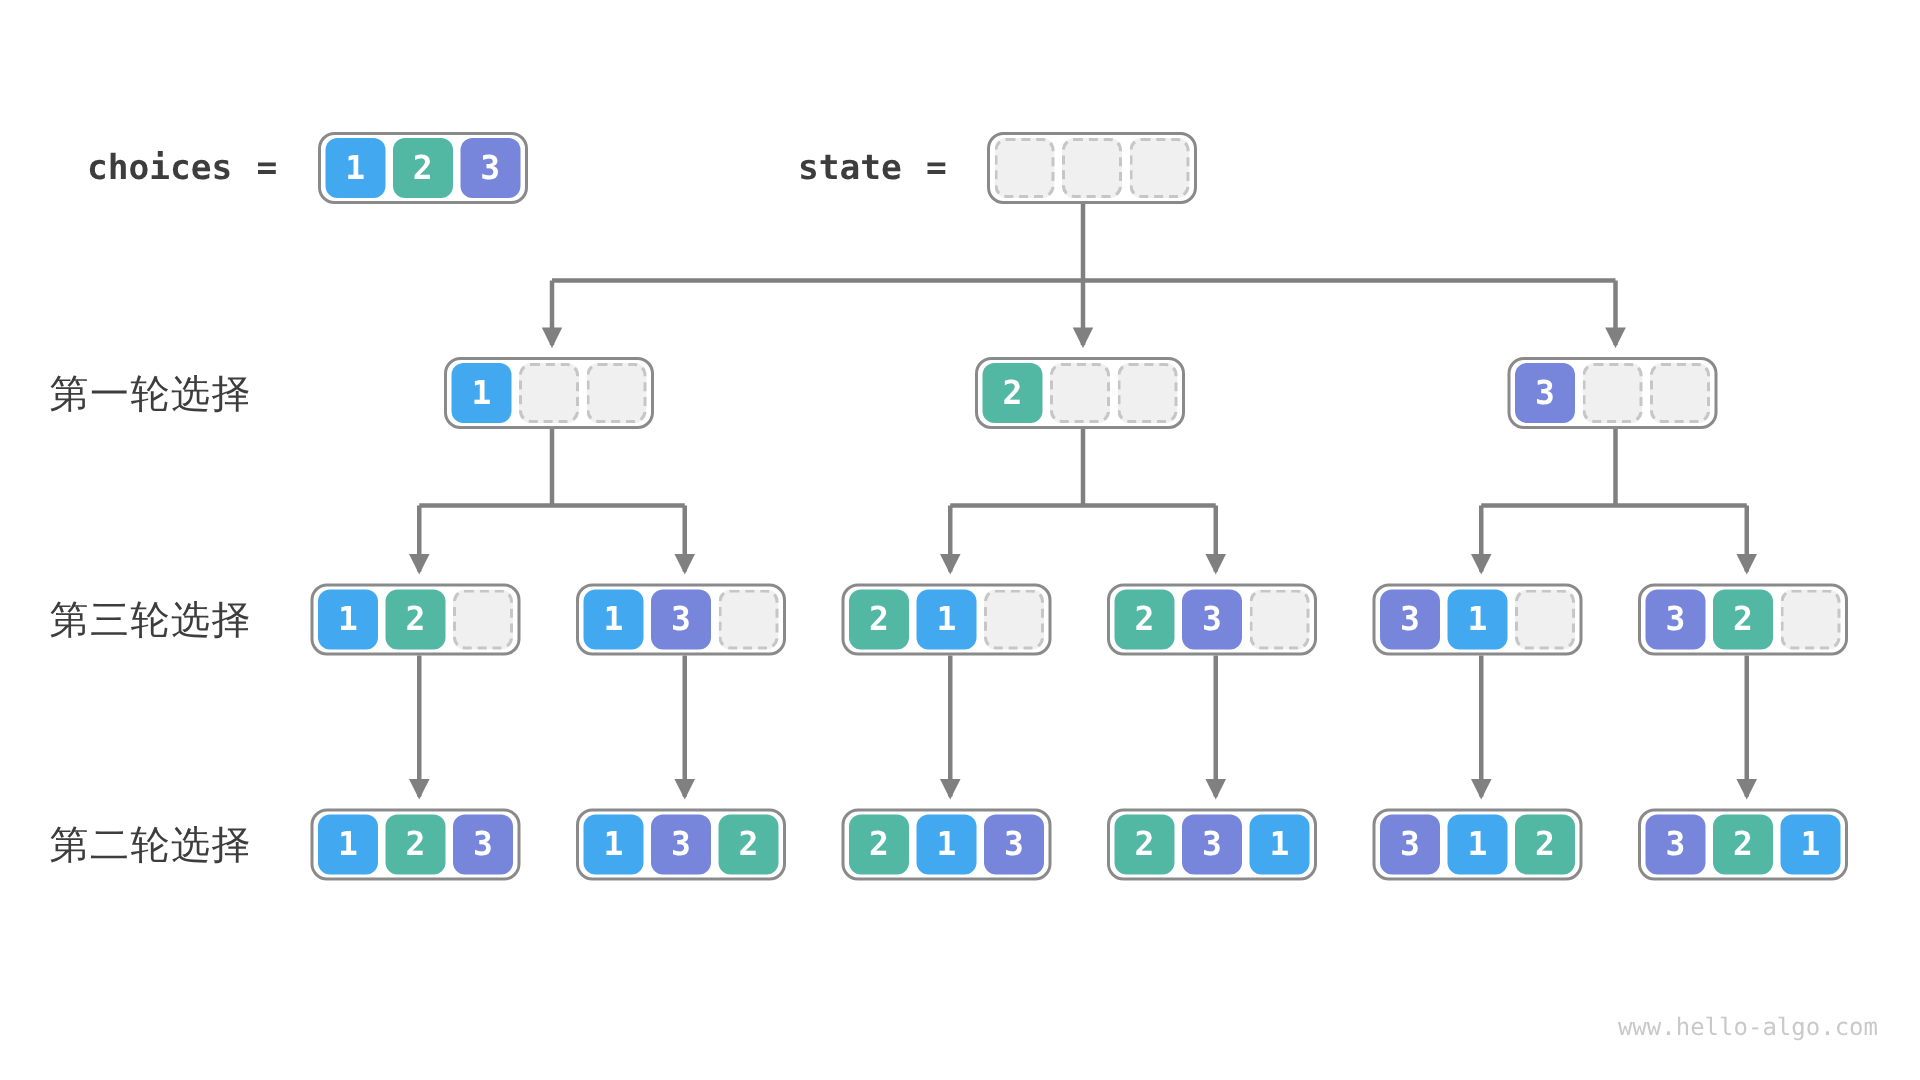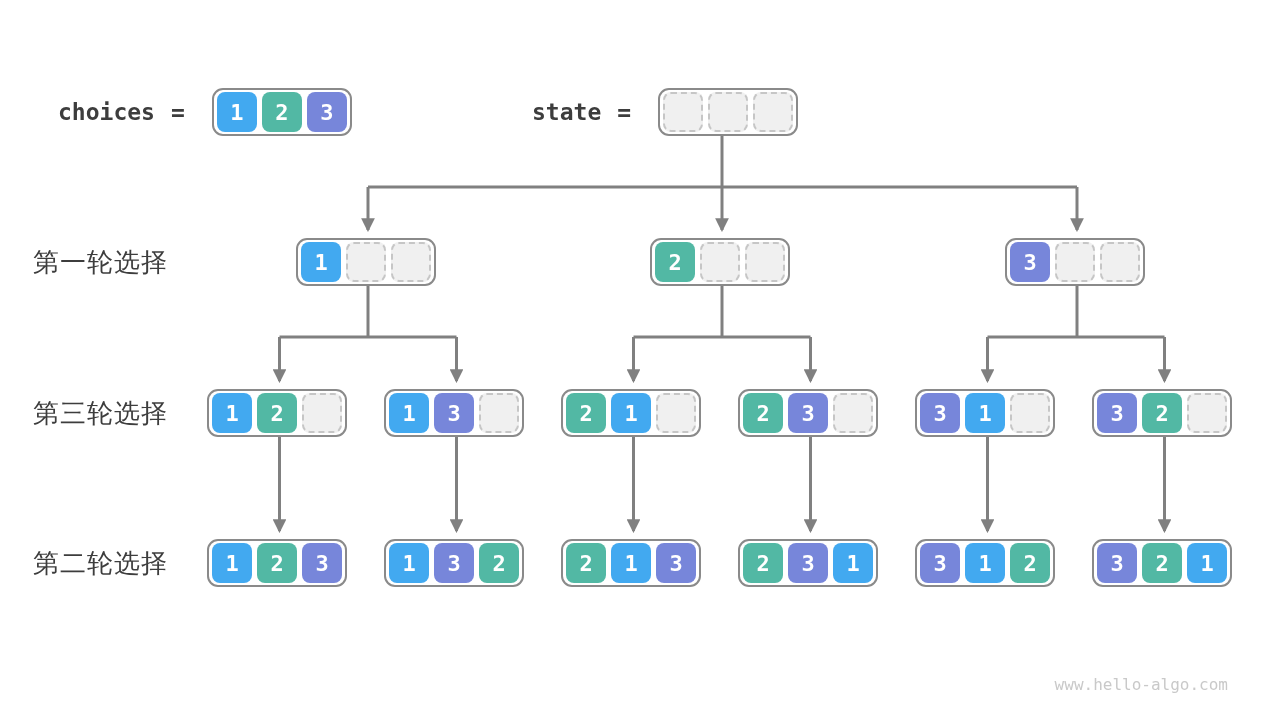--- a/index.html
+++ b/index.html
@@ -33,21 +33,21 @@
   }
   .cell.empty{
     background:var(--c-empty-fill,#f0f0f0);
     border:2px dashed var(--c-empty-border,#c6c6c6);
   }
   .rowlabel{
     position:absolute;left:33px;height:48px;display:flex;align-items:center;
     font-size:26px;letter-spacing:1px;color:var(--c-label-text,#3d3d3d);
   }
   .watermark{
-    position:absolute;right:52px;bottom:26px;
+    position:absolute;right:28px;bottom:26px;
     font-family:"DejaVu Sans Mono","Liberation Mono",monospace;
     font-size:16px;color:var(--c-watermark,#c9c9c9);
   }
 </style>
 </head>
 <body>
 
 <div class="canvas">
 
   <svg class="arrows" viewBox="0 0 1280 720">

